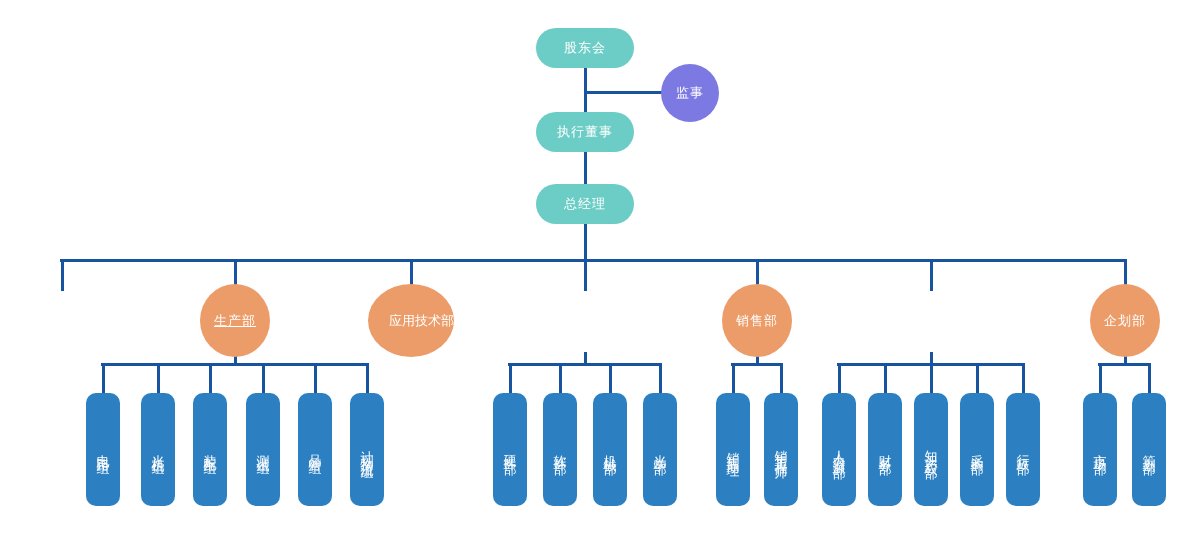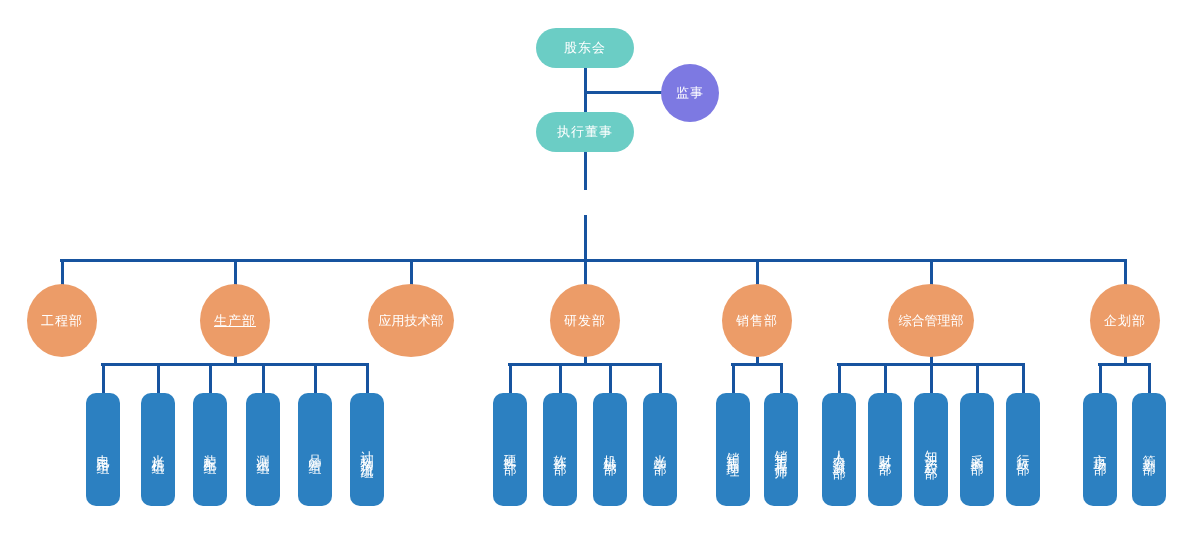--- a/index.html
+++ b/index.html
@@ -12,21 +12,21 @@
   .hline{height:3px;}
   .node{
     position:absolute;display:flex;align-items:center;justify-content:center;
     color:#ffffff;font-size:13px;font-weight:500;letter-spacing:1px;
     box-sizing:border-box;text-align:center;
   }
   .pill{width:98px;height:40px;border-radius:20px;background:#6bcdc5;}
   .supervisor{width:58px;height:58px;border-radius:50%;background:#7d79e2;}
   .dept{height:73px;border-radius:50%;background:#ec9c68;top:284px;}
   .dept.w3{width:70px;}
-  .dept.w5{width:86px;letter-spacing:0;}
+  .dept.w5{width:86px;letter-spacing:0;justify-content:flex-end;}
   .team{width:34px;height:113px;border-radius:10px;background:#2c80c1;top:393px;}
   .team .vtext{
     writing-mode:vertical-rl;text-orientation:upright;
     letter-spacing:4px;font-size:13px;line-height:1;
   }
 </style>
 </head>
 <body>
 
 <div class="canvas">
@@ -81,38 +81,32 @@
 
   <div class="node pill" style="left:536px;top:28px;">
     <span>股东会</span>
   </div>
   <div class="node pill" style="left:536px;top:112px;">
     <span>执行董事</span>
   </div>
   <div class="node supervisor" style="left:661px;top:64px;">
     <span>监事</span>
   </div>
+  <div class="node pill" style="left:536px;top:184px;">
+    <span>总经理</span>
+  </div>
 
-  <div class="node dept w3" style="left:27px;">
-    <span>工程部</span>
-  </div>
   <div class="node dept w3" style="left:200px;text-decoration:underline;">
     <span>生产部</span>
   </div>
   <div class="node dept w5" style="left:368px;">
     <span>应用技术部</span>
   </div>
-  <div class="node dept w3" style="left:550px;">
-    <span>研发部</span>
-  </div>
   <div class="node dept w3" style="left:722px;">
     <span>销售部</span>
-  </div>
-  <div class="node dept w5" style="left:888px;">
-    <span>综合管理部</span>
   </div>
   <div class="node dept w3" style="left:1090px;font-family:Liberation Serif, serif;">
     <span>企划部</span>
   </div>
 
   <div class="node team" style="left:86px;">
     <span class="vtext">电路组</span>
   </div>
   <div class="node team" style="left:141px;">
     <span class="vtext">光机组</span>

